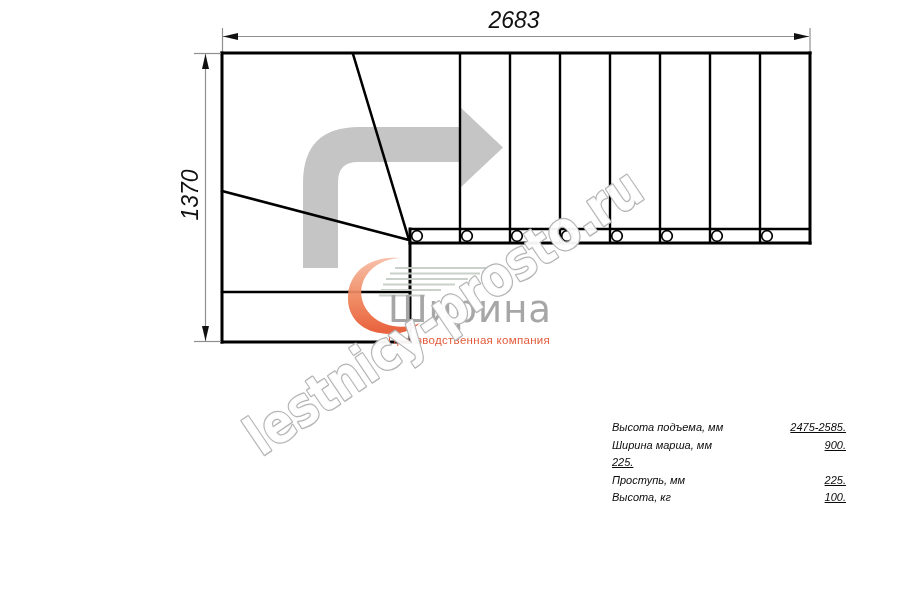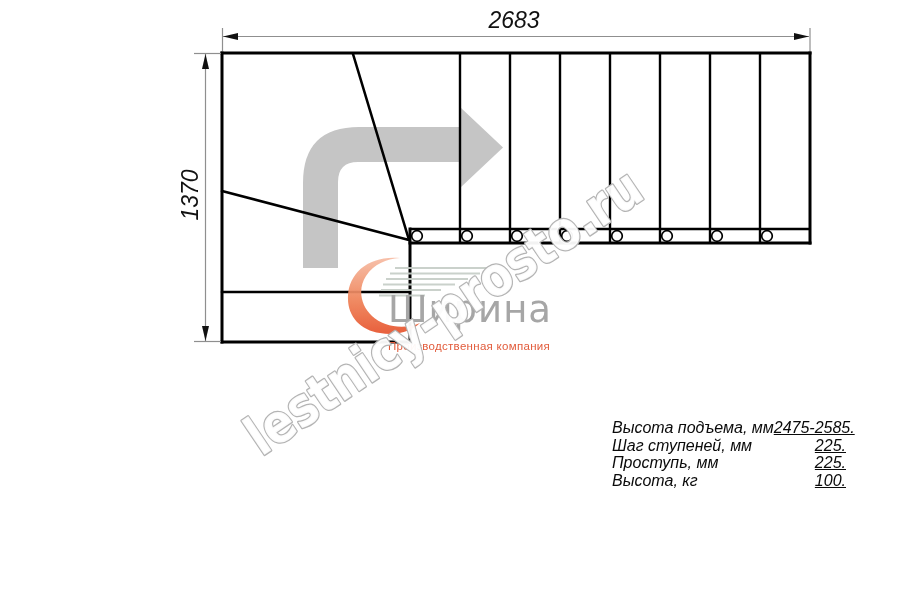--- a/index.html
+++ b/index.html
@@ -6,23 +6,23 @@
   #page{position:relative;width:900px;height:600px;background:#ffffff;overflow:hidden;
         font-family:"Liberation Sans",sans-serif;}
   svg{position:absolute;left:0;top:0;}
   .dim-text{position:absolute;font-style:italic;font-size:23px;color:#111;
             text-align:center;white-space:nowrap;z-index:2;}
   #dim-top{left:459px;top:7px;width:110px;}
   #dim-left{left:152px;top:183px;width:74px;height:24px;transform:rotate(-90deg);}
   #logo-text{position:absolute;left:388px;top:293px;z-index:2;}
   #logo-company{font-size:37px;color:#a6a6a6;letter-spacing:1px;line-height:34px;
                 font-family:"DejaVu Sans",sans-serif;}
-  #logo-tagline{font-size:11.5px;color:#e25b3b;margin-top:13px;letter-spacing:0.3px;}
+  #logo-tagline{font-size:11.5px;color:#e25b3b;margin-top:7px;letter-spacing:0.3px;}
   #specs{position:absolute;left:612px;top:419px;width:234px;z-index:2;
-         font-style:italic;font-size:16px;color:#0a0a0a;}
+         font-style:italic;font-size:11px;color:#0a0a0a;}
   .spec-row{display:flex;justify-content:space-between;line-height:17.6px;}
   .spec-label{white-space:nowrap;}
   .spec-value{white-space:nowrap;text-align:right;text-decoration:underline;}
   #watermark-svg{z-index:5;pointer-events:none;}
   #base-svg{z-index:1;}
 </style>
 </head>
 <body>
 
 <div id="page">
@@ -116,21 +116,24 @@
     <div id="logo-company">Ширина</div>
     <div id="logo-tagline">Производственная компания</div>
   </div>
 
   <div id="specs">
     <div class="spec-row">
       <span class="spec-label">Высота подъема, мм</span>
       <span class="spec-value">2475-2585.</span>
     </div>
     <div class="spec-row">
-      <span class="spec-label">Шаг ступеней, мм</span>
+      <span class="spec-label">Ширина марша, мм</span>
+      <span class="spec-value">900.</span>
+    </div>
+    <div class="spec-row">
       <span class="spec-value">225.</span>
     </div>
     <div class="spec-row">
       <span class="spec-label">Проступь, мм</span>
       <span class="spec-value">225.</span>
     </div>
     <div class="spec-row">
       <span class="spec-label">Высота, кг</span>
       <span class="spec-value">100.</span>
     </div>

